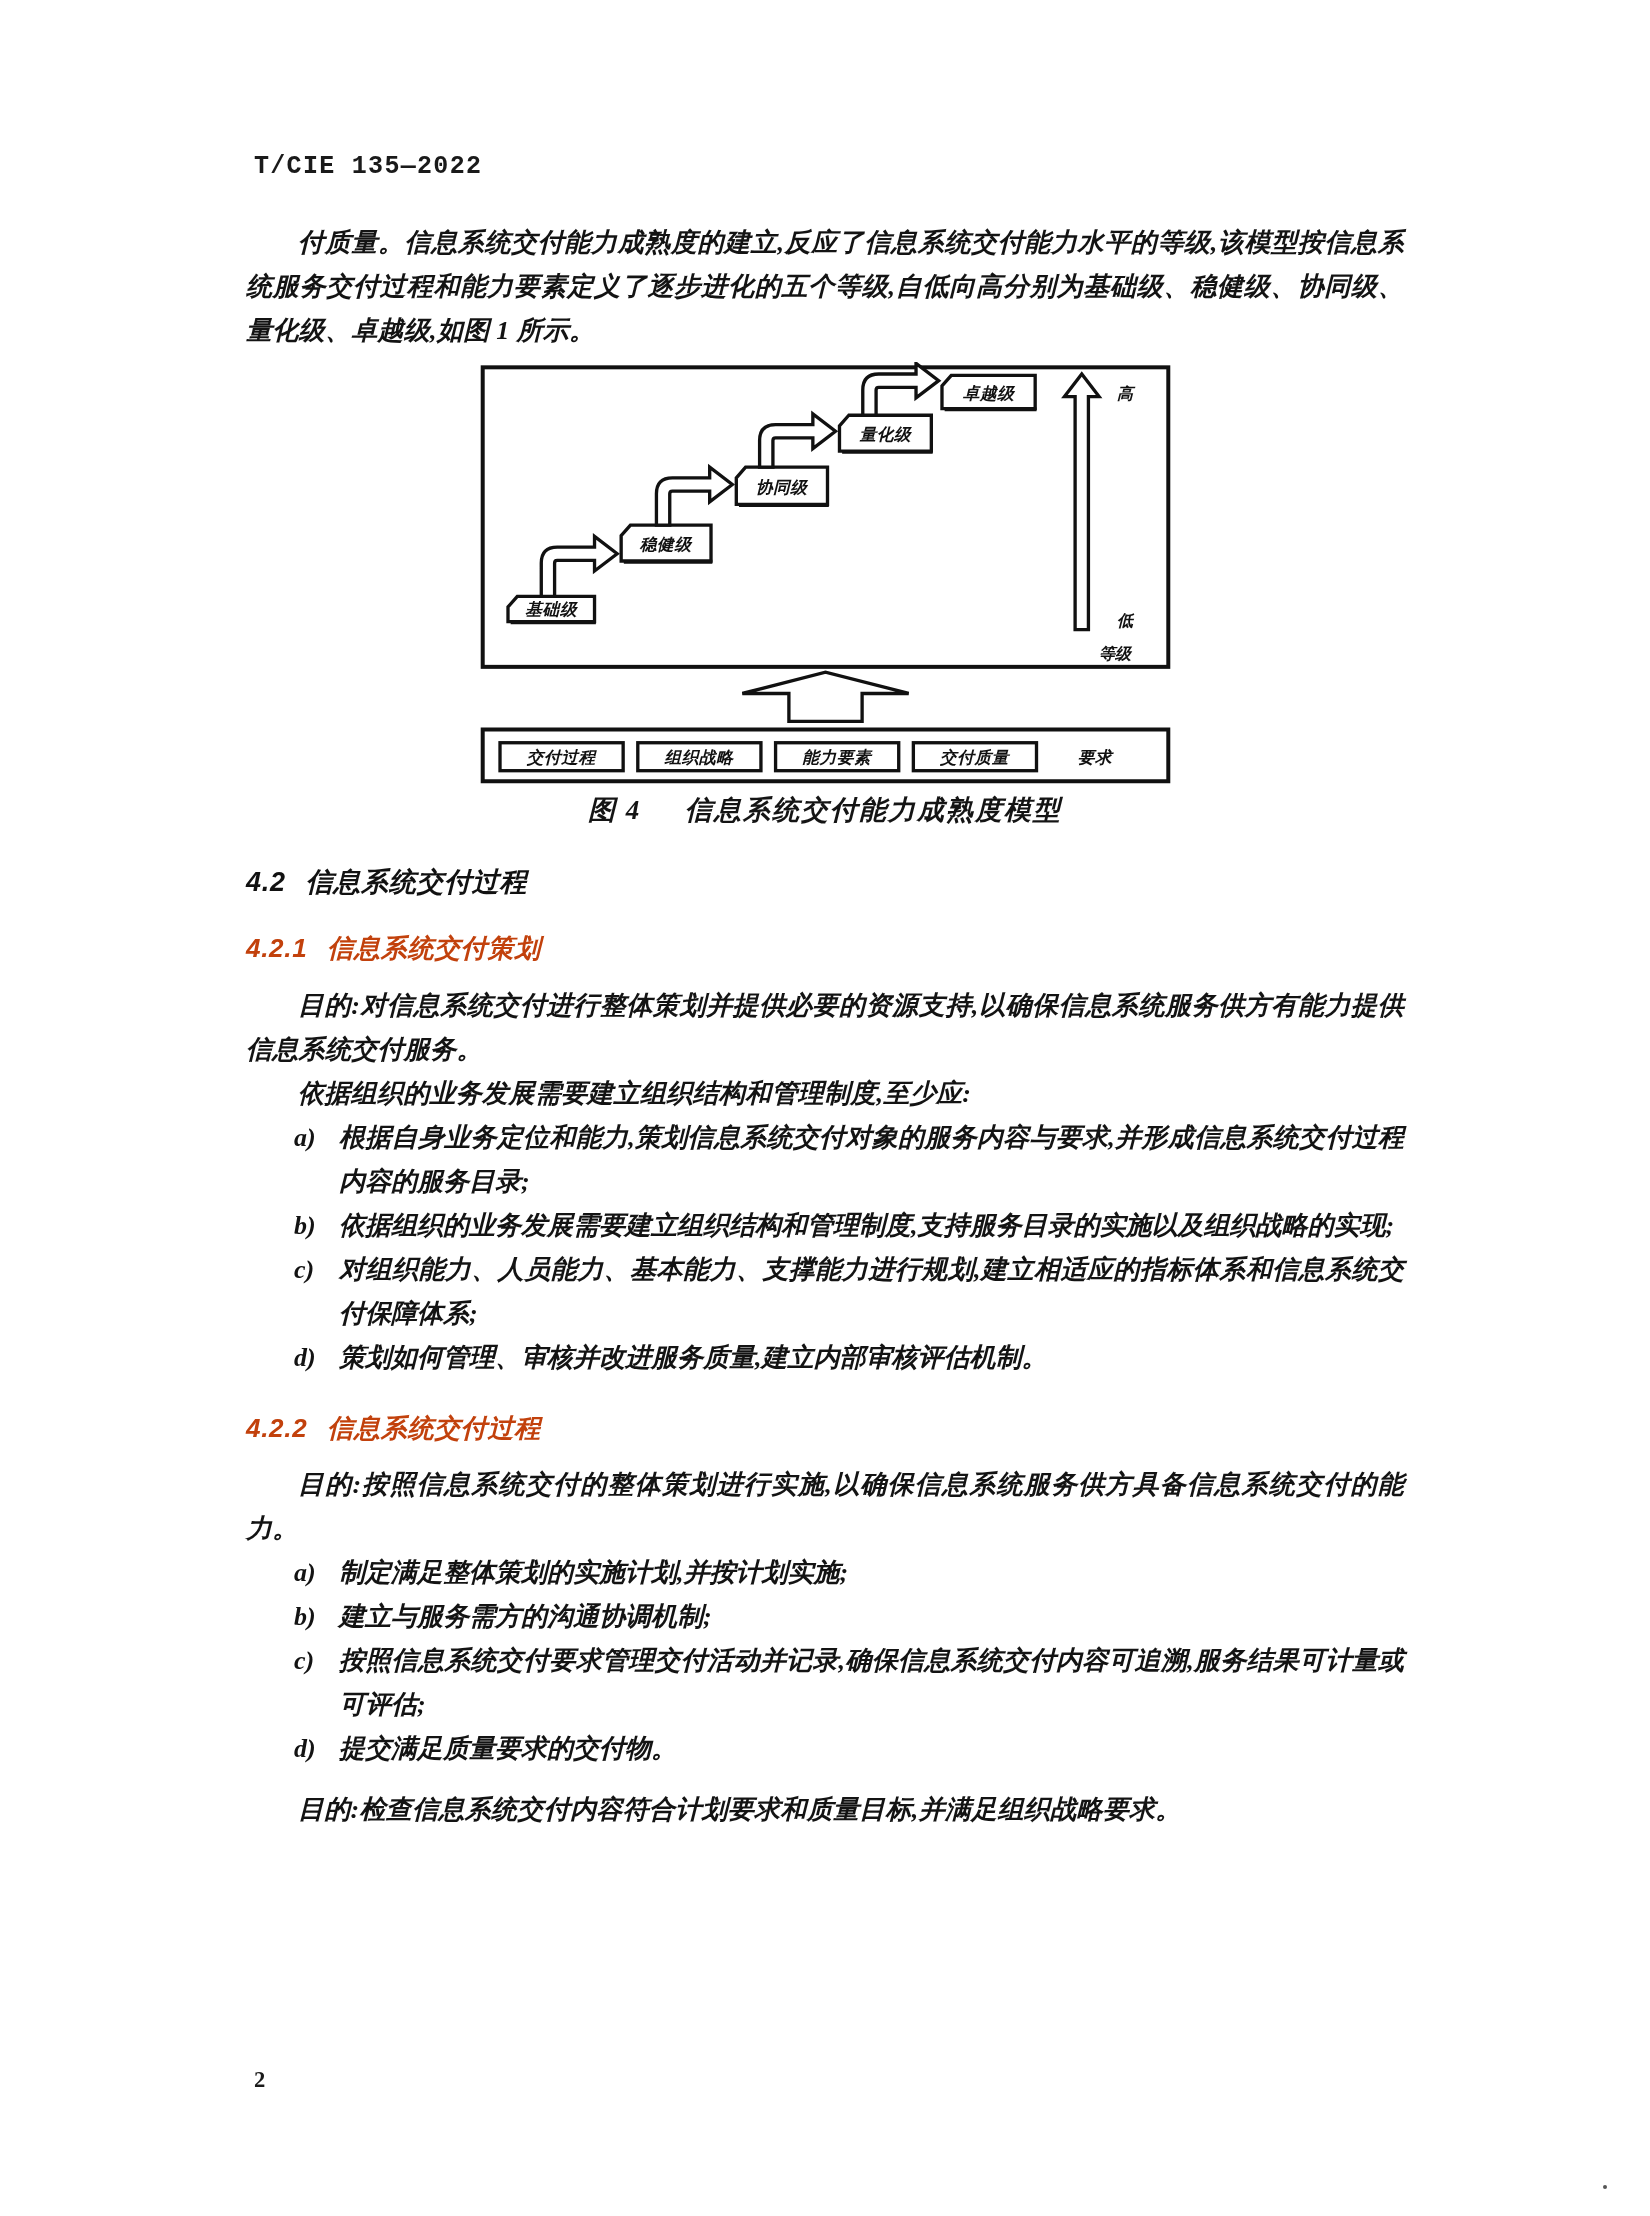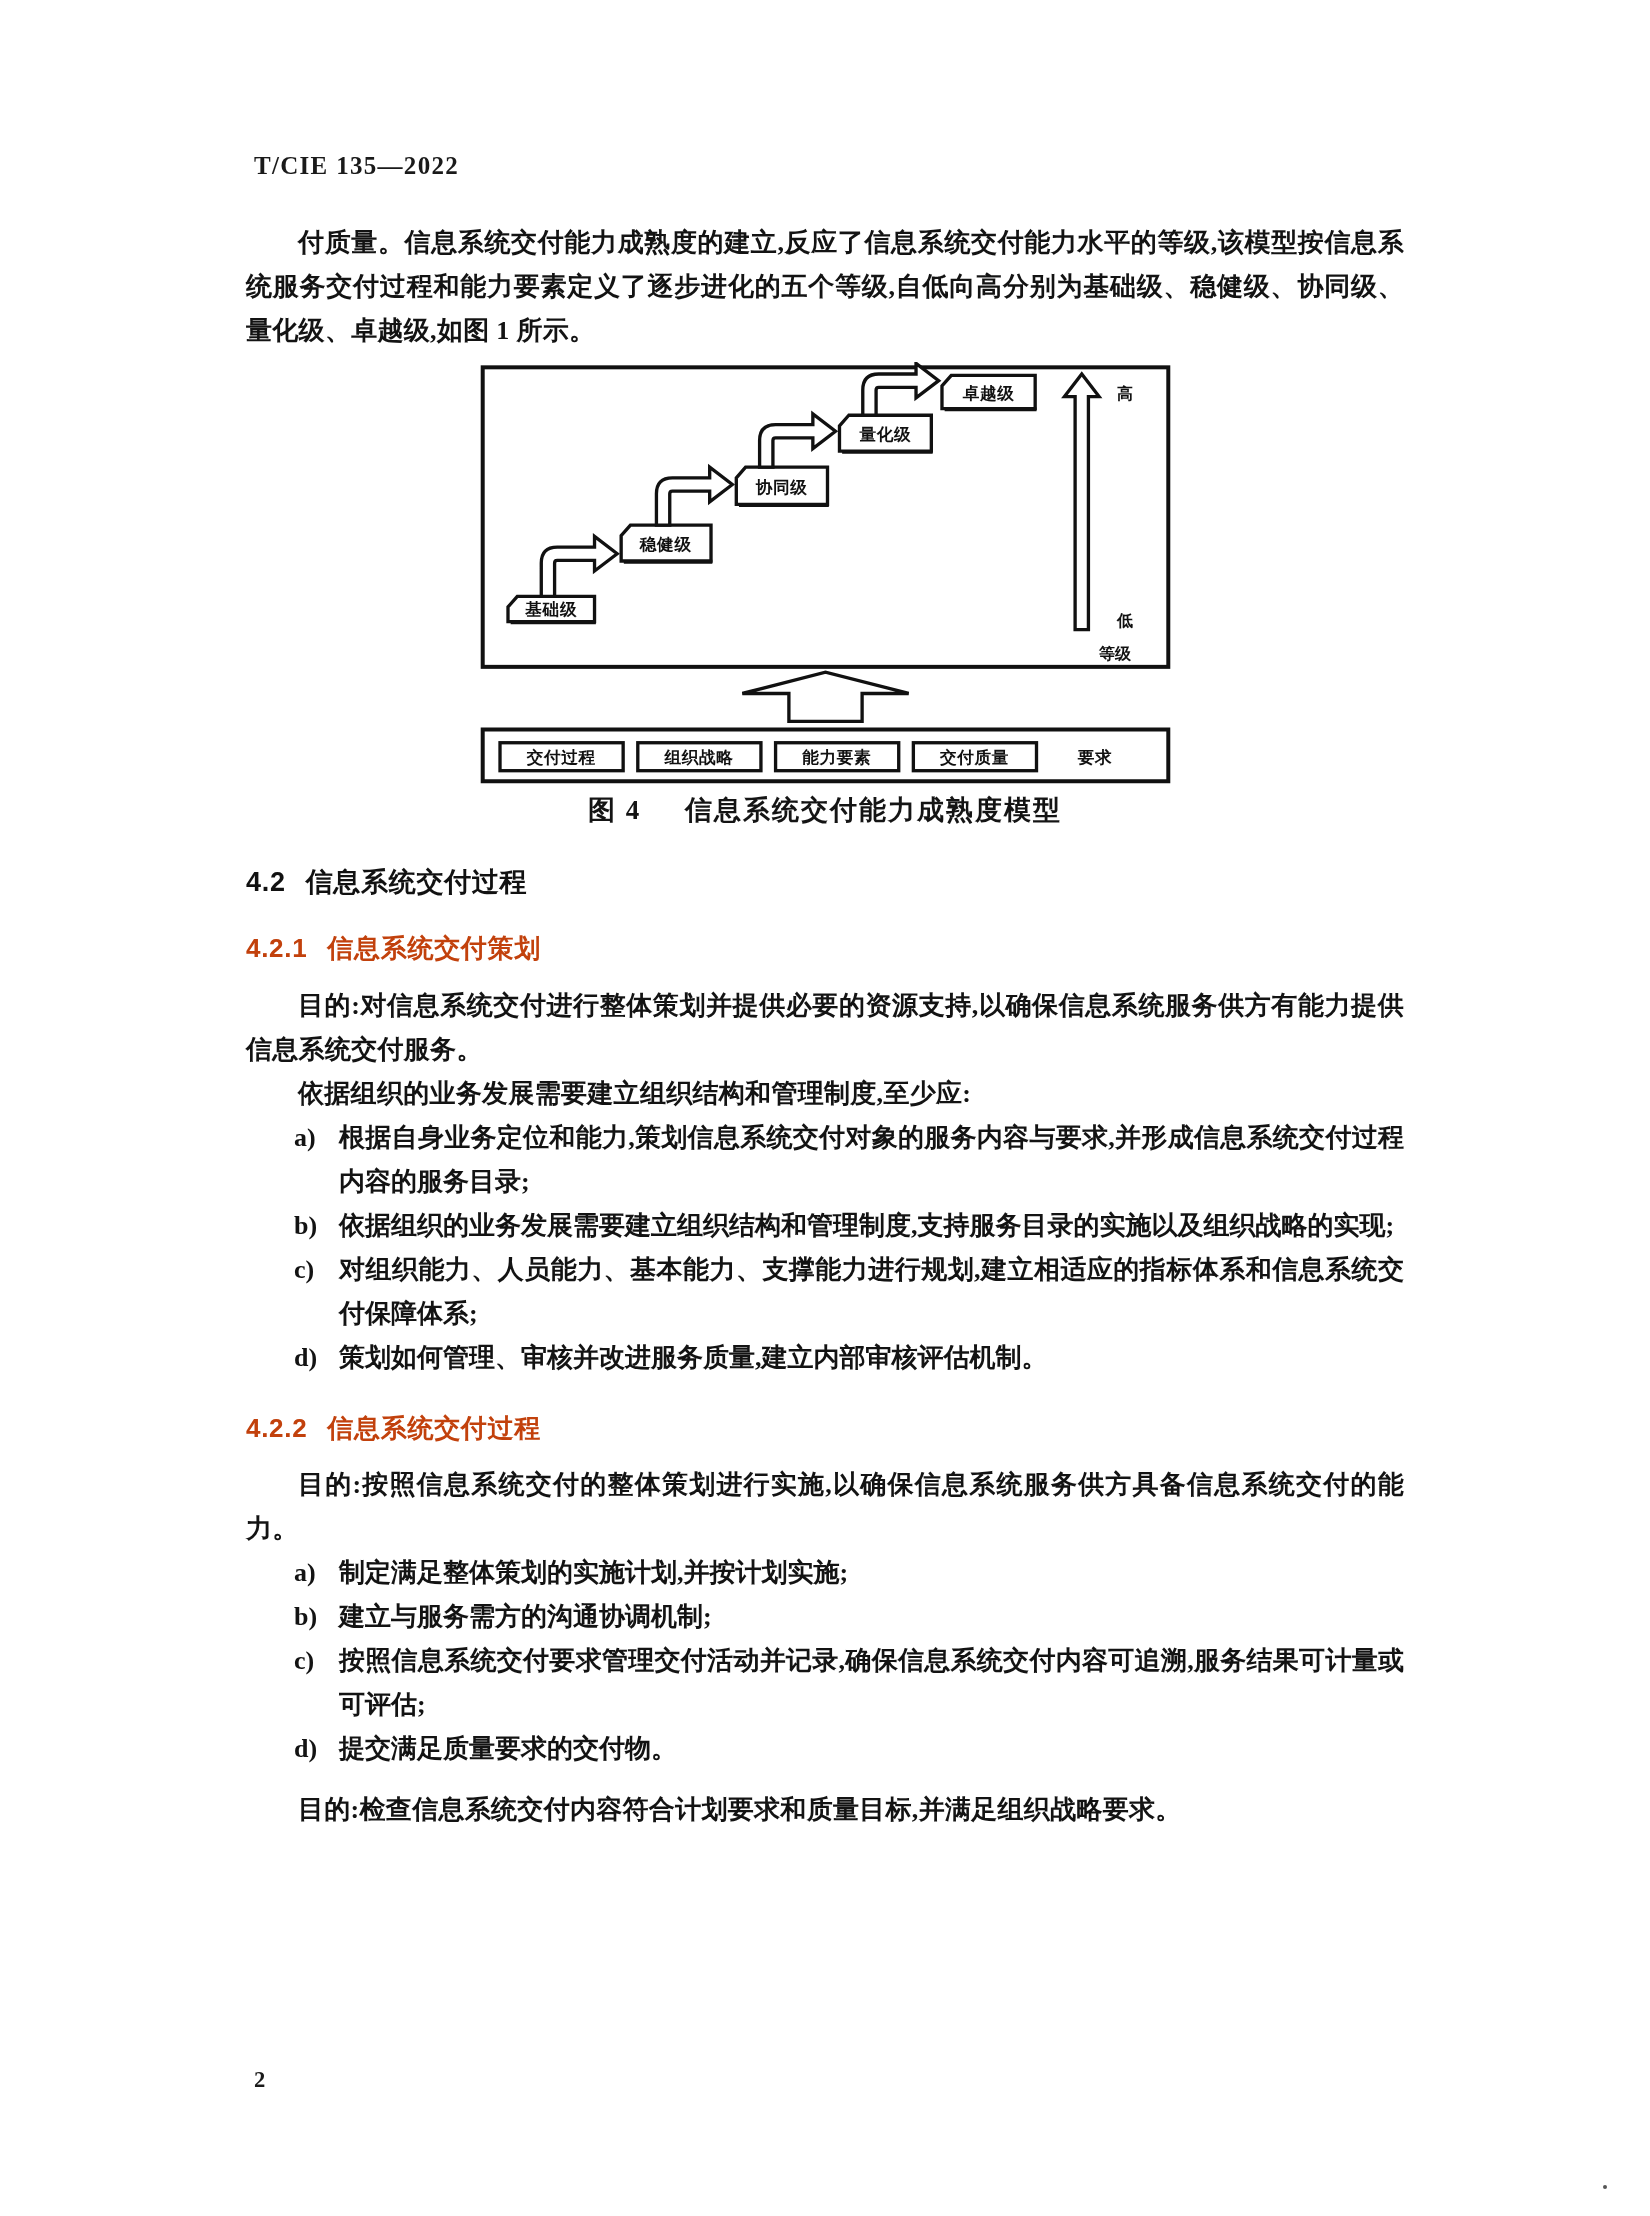--- a/index.html
+++ b/index.html
@@ -18,33 +18,34 @@
     background: #ffffff;
     overflow: hidden;
     box-sizing: border-box;
   }
 
   
   .std-header {
     position: absolute;
     left: 254px;
     top: 152px;
-    font-family: Liberation Serif, serif;
+    font-family: Liberation Mono, monospace;
     font-weight: bold;
     font-size: 25px;
     letter-spacing: 1.3px;
     color: #1a1a1a;
   }
 
   
   .content {
     position: absolute;
     left: 246px;
     top: 221px;
     width: 1158px;
+    font-style: italic;
   }
   p, .lvl-line {
     margin: 0;
     font-family: "Liberation Serif", "DejaVu Serif", serif;
   }
   .para {
     font-size: 26px;
     line-height: 44px;
     font-weight: bold;
     text-align: justify;

